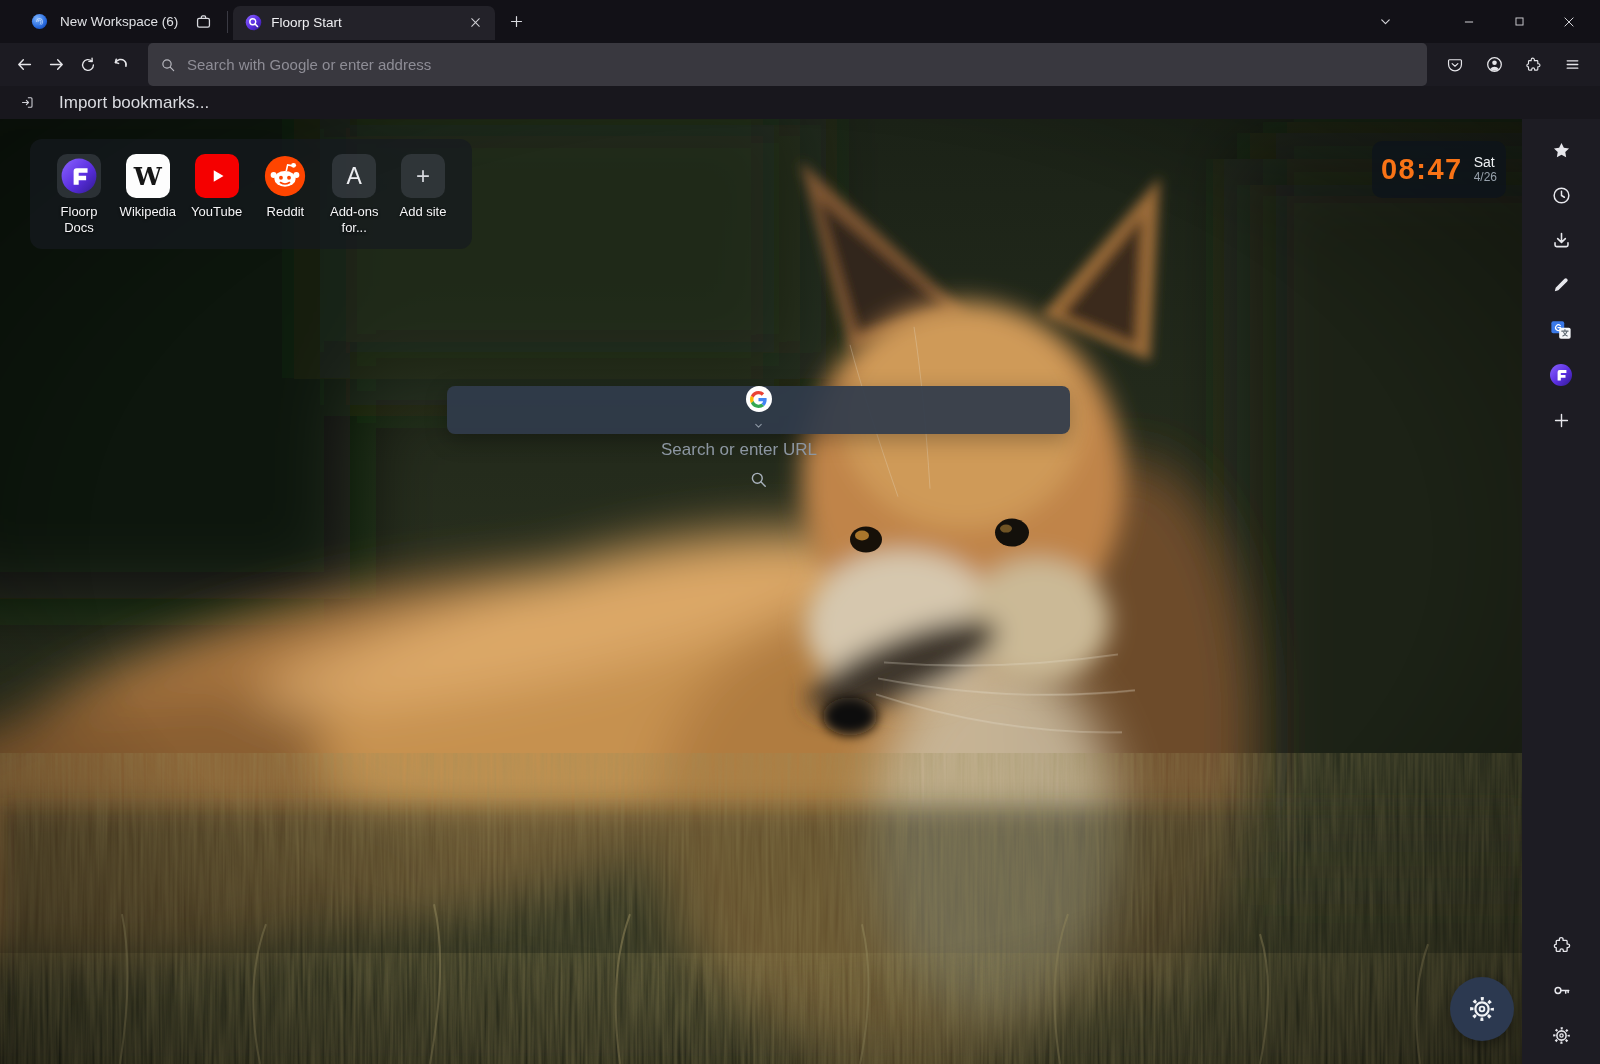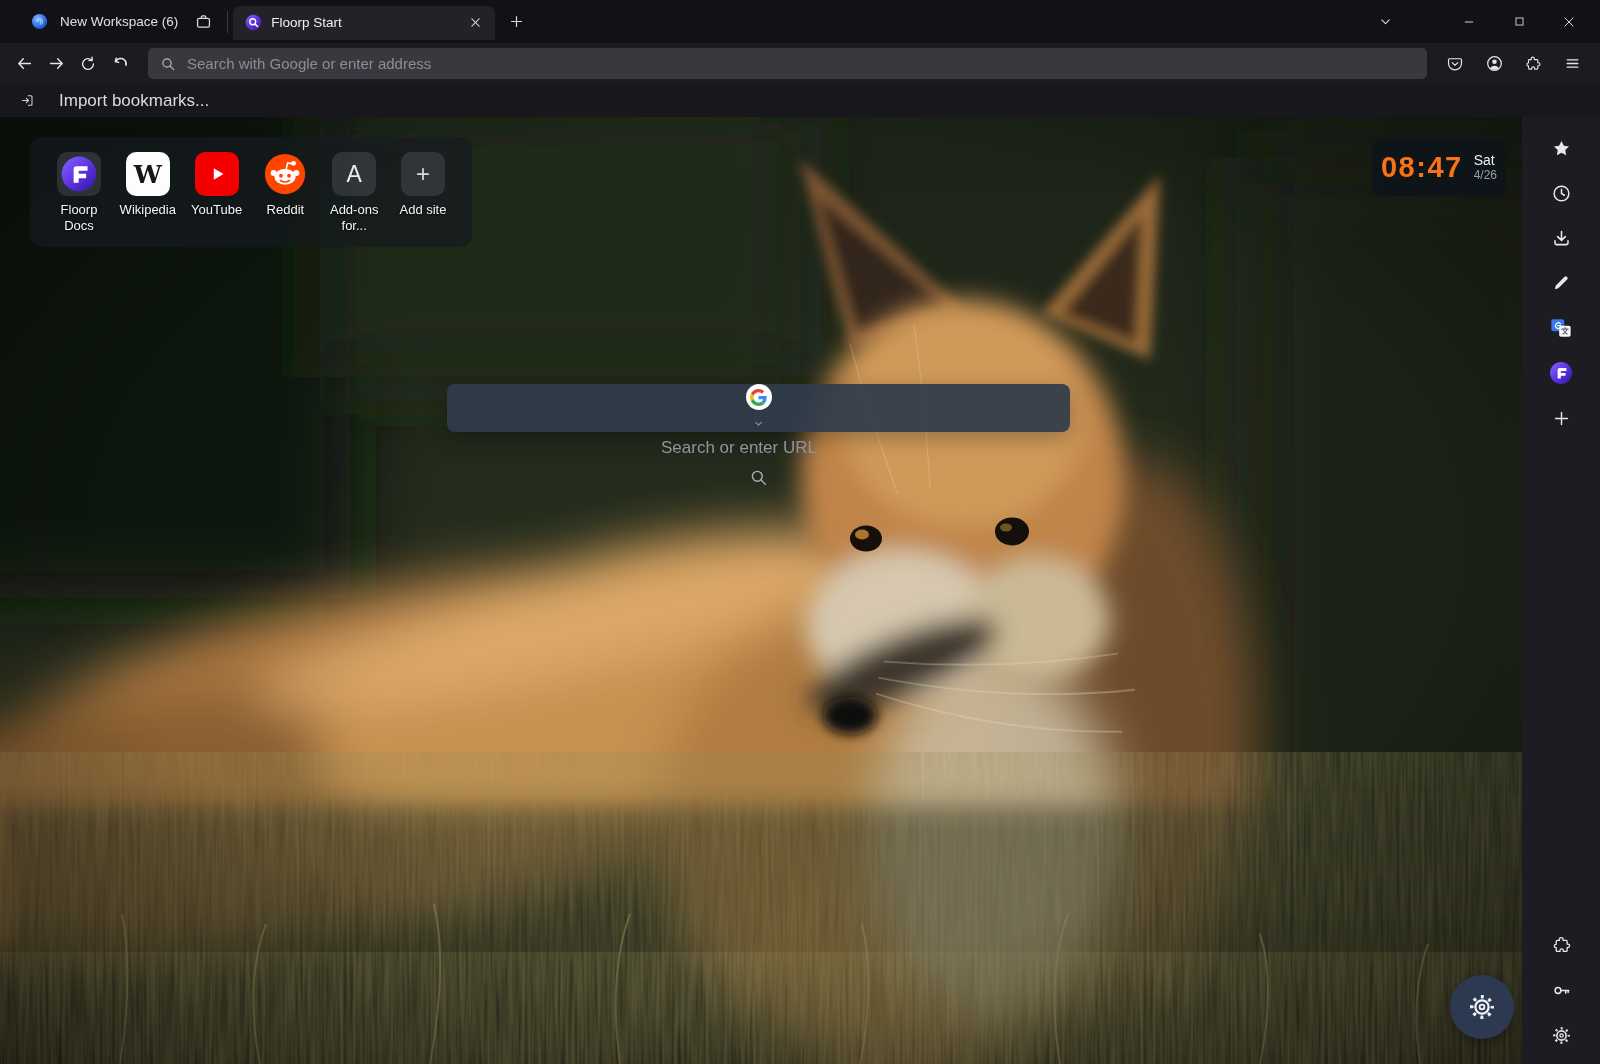--- a/index.html
+++ b/index.html
@@ -29,21 +29,21 @@
   .newtab-btn { background:none; border:0; color:#d9dadf; width:30px; height:30px; margin-left:6px; display:grid; place-items:center; border-radius:4px; cursor:pointer; }
   .win-controls { margin-left:auto; display:flex; align-items:center; padding-right:16px; }
   .win-btn { background:none; border:0; color:#d4d4d9; width:30px; height:30px; display:grid; place-items:center; cursor:pointer; }
   .win-btn.tabs-chevron { margin-right:34px; }
   .win-btn + .win-btn { margin-left:20px; }
 
   
   .toolbar { flex:0 0 41px; background:#1c1b22; display:flex; align-items:center; padding:0 8px; }
   .nav-btn { background:none; border:0; color:#e6e6ea; width:32px; height:30px; display:grid; place-items:center; border-radius:5px; cursor:pointer; }
   .urlbar {
-    flex:1; height:31px; background:#39383f; border-radius:5px; margin:0 12px;
+    flex:1; height:43px; background:#39383f; border-radius:5px; margin:0 12px;
     display:flex; align-items:center; gap:9px; padding:0 12px;
   }
   .urlbar .uicon { color:#b9b9c0; display:grid; place-items:center; }
   .urlbar input { flex:1; background:transparent; border:0; outline:none; color:#e3e3e7; font-size:15px; font-family:inherit; }
   .urlbar input::placeholder { color:#8e8d96; }
   .toolbar-right { display:flex; align-items:center; gap:7px; padding-right:4px; }
 
   
   .bookmarks-bar { flex:0 0 33px; background:#18171d; display:flex; align-items:center; padding:0 14px; }
   .import-bm { display:flex; align-items:center; gap:24px; color:#dadbe0; font-size:17px; cursor:pointer; padding:3px 6px; border-radius:4px; }

